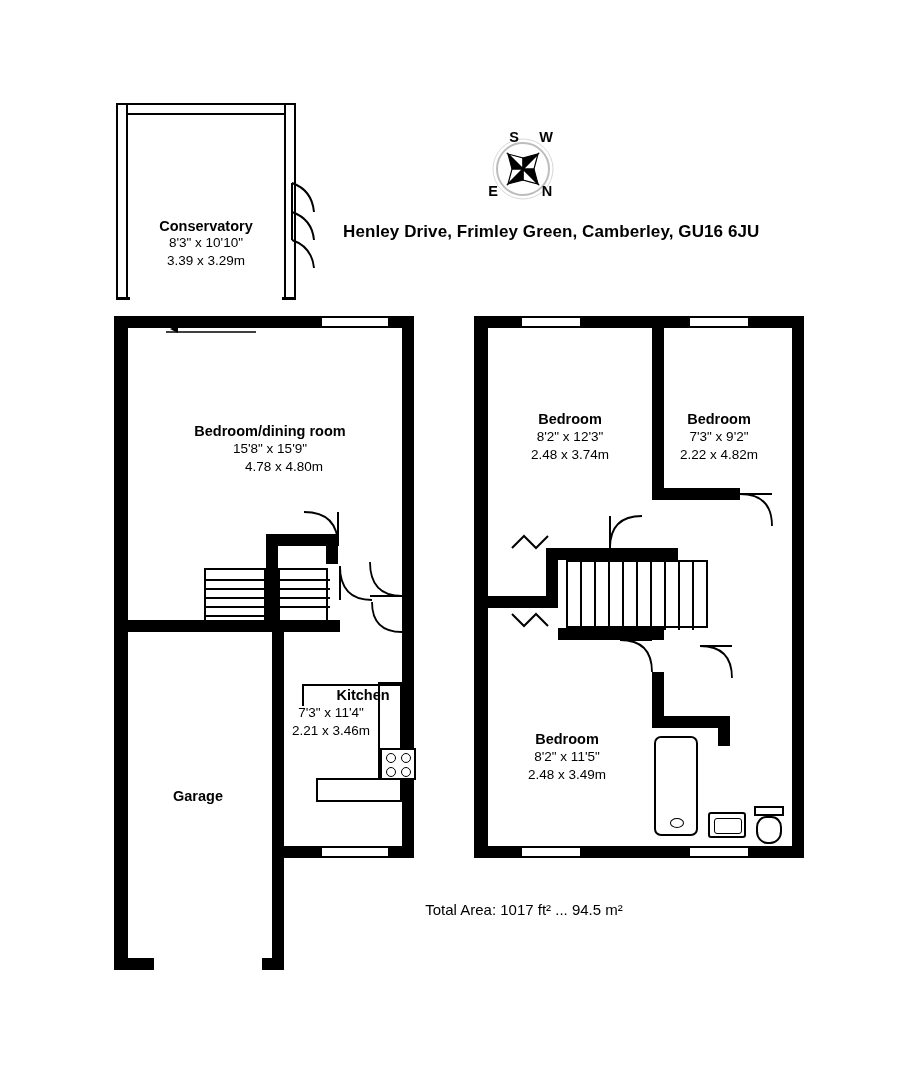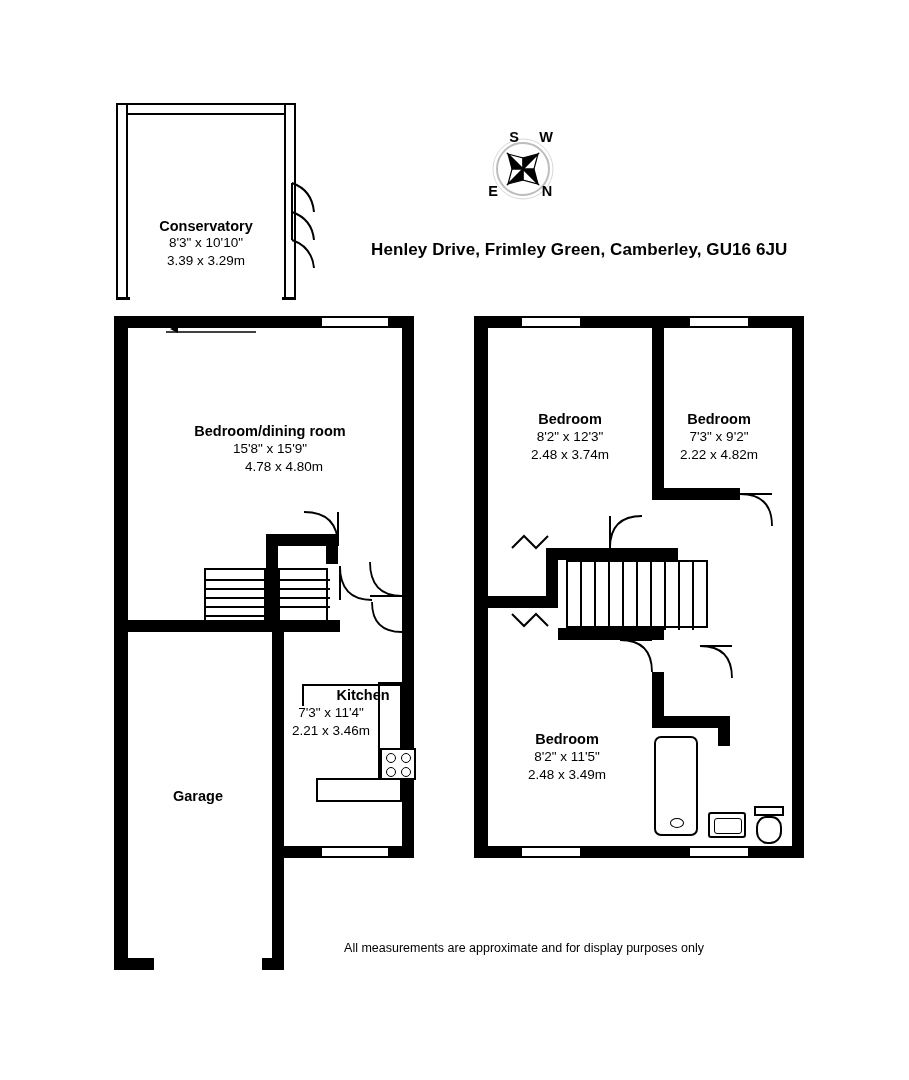--- a/index.html
+++ b/index.html
@@ -77,21 +77,21 @@
     width: 909px;
     height: 1080px;
     pointer-events: none;
   }
 </style>
 </head>
 <body>
 
 <div id="floorplan">
 
-  <div class="txt title" style="left:343px; top:239px; text-align:right;margin-left:28px;">Henley Drive, Frimley Green, Camberley, GU16 6JU</div>
+  <div class="txt title" style="left:343px; top:221px; text-align:right;">Henley Drive, Frimley Green, Camberley, GU16 6JU</div>
 
   <div style="position:absolute; left:478px; top:124px; width:90px; height:90px;">
     <svg width="90" height="90" viewBox="0 0 90 90">
       <circle cx="45" cy="45" r="26" fill="none" stroke="#bdbdbd" stroke-width="2"></circle>
       <circle cx="45" cy="45" r="30" fill="none" stroke="#d8d8d8" stroke-width="1"></circle>
       <g fill="#000000">
         <path d="M45 45 L30 30 L34 45 Z"></path>
         <path d="M45 45 L30 30 L45 34 Z"></path>
         <path d="M45 45 L60 30 L45 34 Z"></path>
         <path d="M45 45 L60 30 L56 45 Z"></path>
@@ -288,15 +288,15 @@
     <path d="M512 614 L524 626 L536 614 L548 626" fill="none" stroke="#000" stroke-width="2"></path>
 
     <path d="M620 640 Q652 640 652 672" fill="none" stroke="#000" stroke-width="1.8"></path>
     <line x1="620" y1="640" x2="652" y2="640" stroke="#000" stroke-width="2"></line>
 
     <path d="M700 646 Q732 646 732 678" fill="none" stroke="#000" stroke-width="1.8"></path>
     <line x1="700" y1="646" x2="732" y2="646" stroke="#000" stroke-width="2"></line>
     <line x1="664" y1="672" x2="700" y2="646" stroke="#000" stroke-width="0"></line>
   </svg>
 
-  <div class="txt disclaimer" style="left:244px; top:940px; width:560px;">All measurements are approximate and for display purposes only</div>
+  <div class="txt total-area" style="left:304px; top:900px; width:440px;">Total Area: 1017 ft² ... 94.5 m²</div>
 
 </div>
 
 </body></html>

